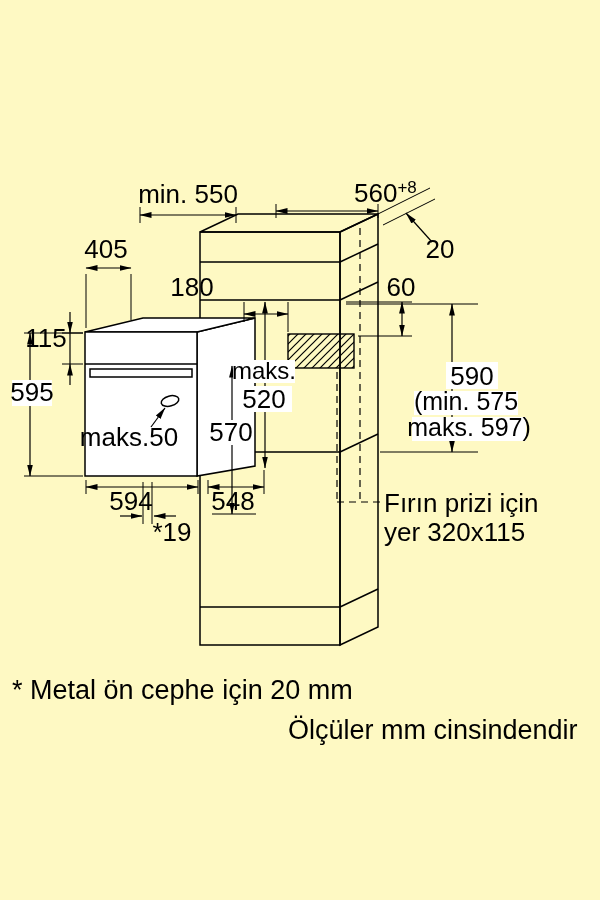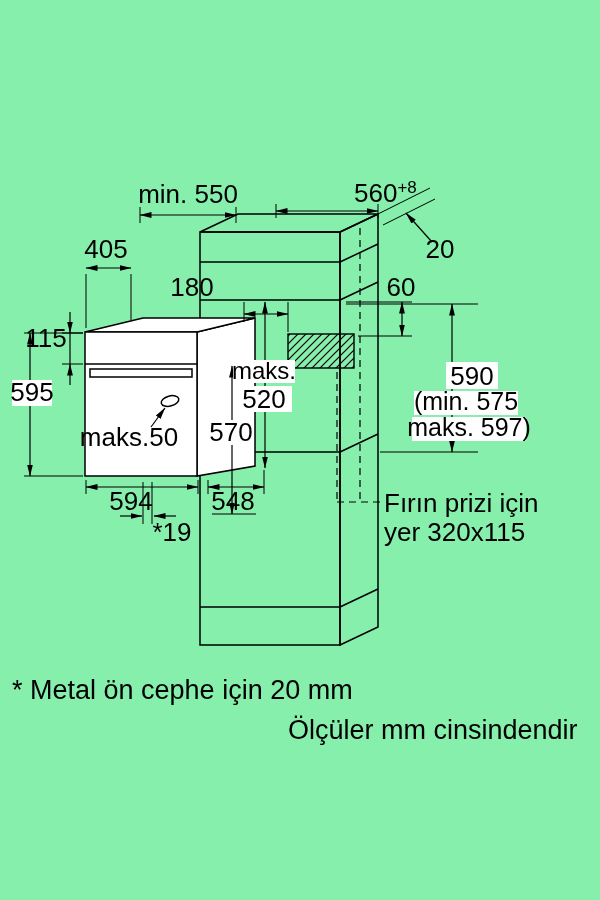--- a/index.html
+++ b/index.html
@@ -1,19 +1,19 @@
 <!DOCTYPE html>
 <html><head>
 <meta charset="utf-8">
 <style>
   html,body{margin:0;padding:0;background:#ffffff;}
   .stage{
     position:relative;
     width:600px;height:900px;
-    background:#86efac;
+    background:#fef9c3;
     font-family:"Liberation Sans", sans-serif;
     overflow:hidden;
   }
   svg{display:block;}
   .part{stroke:#000;stroke-width:1.5;fill:none;stroke-linejoin:miter;}
   .part-fill{stroke:#000;stroke-width:1.5;fill:#ffffff;stroke-linejoin:miter;}
   .dimline{stroke:#000;stroke-width:1.2;fill:none;}
   .extline{stroke:#000;stroke-width:1px;fill:none;}
   .dashline{stroke:#000;stroke-width:1.2;fill:none;stroke-dasharray:7 5;}
   .labelbg{fill:#ffffff;stroke:none;}

